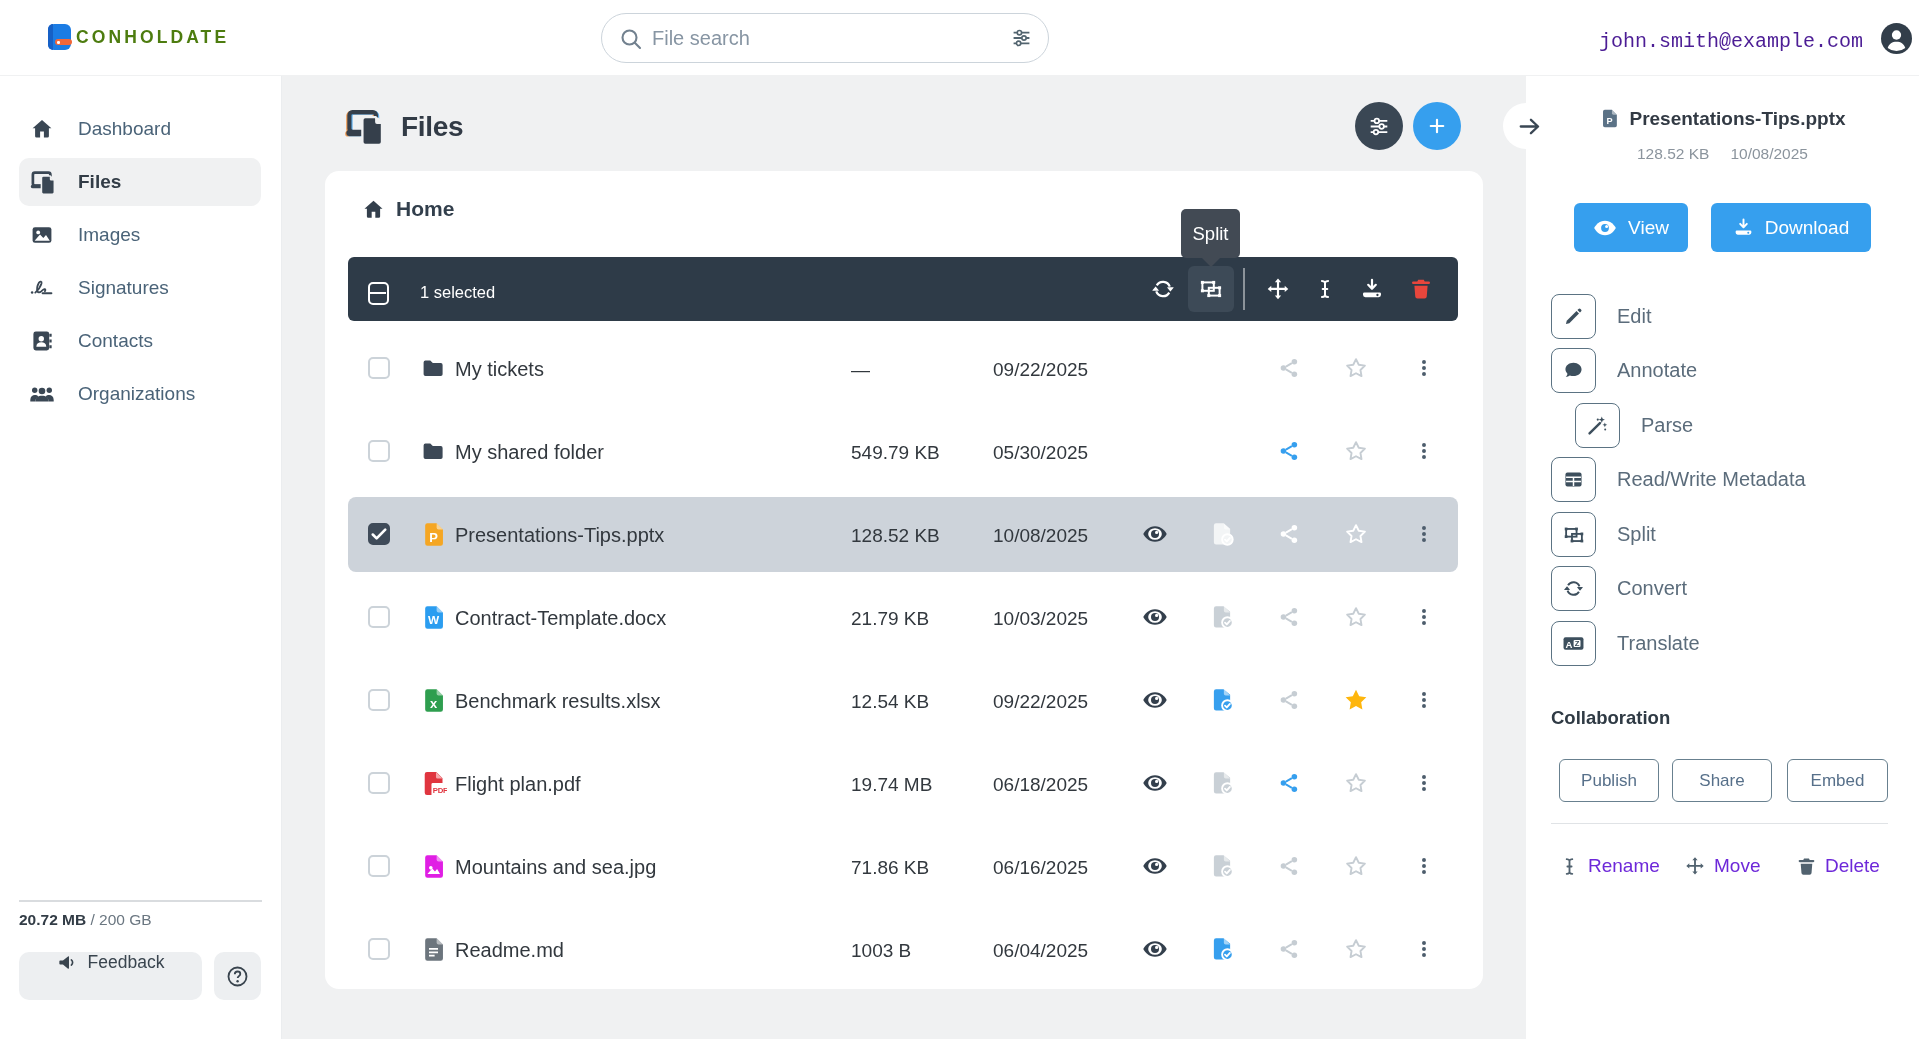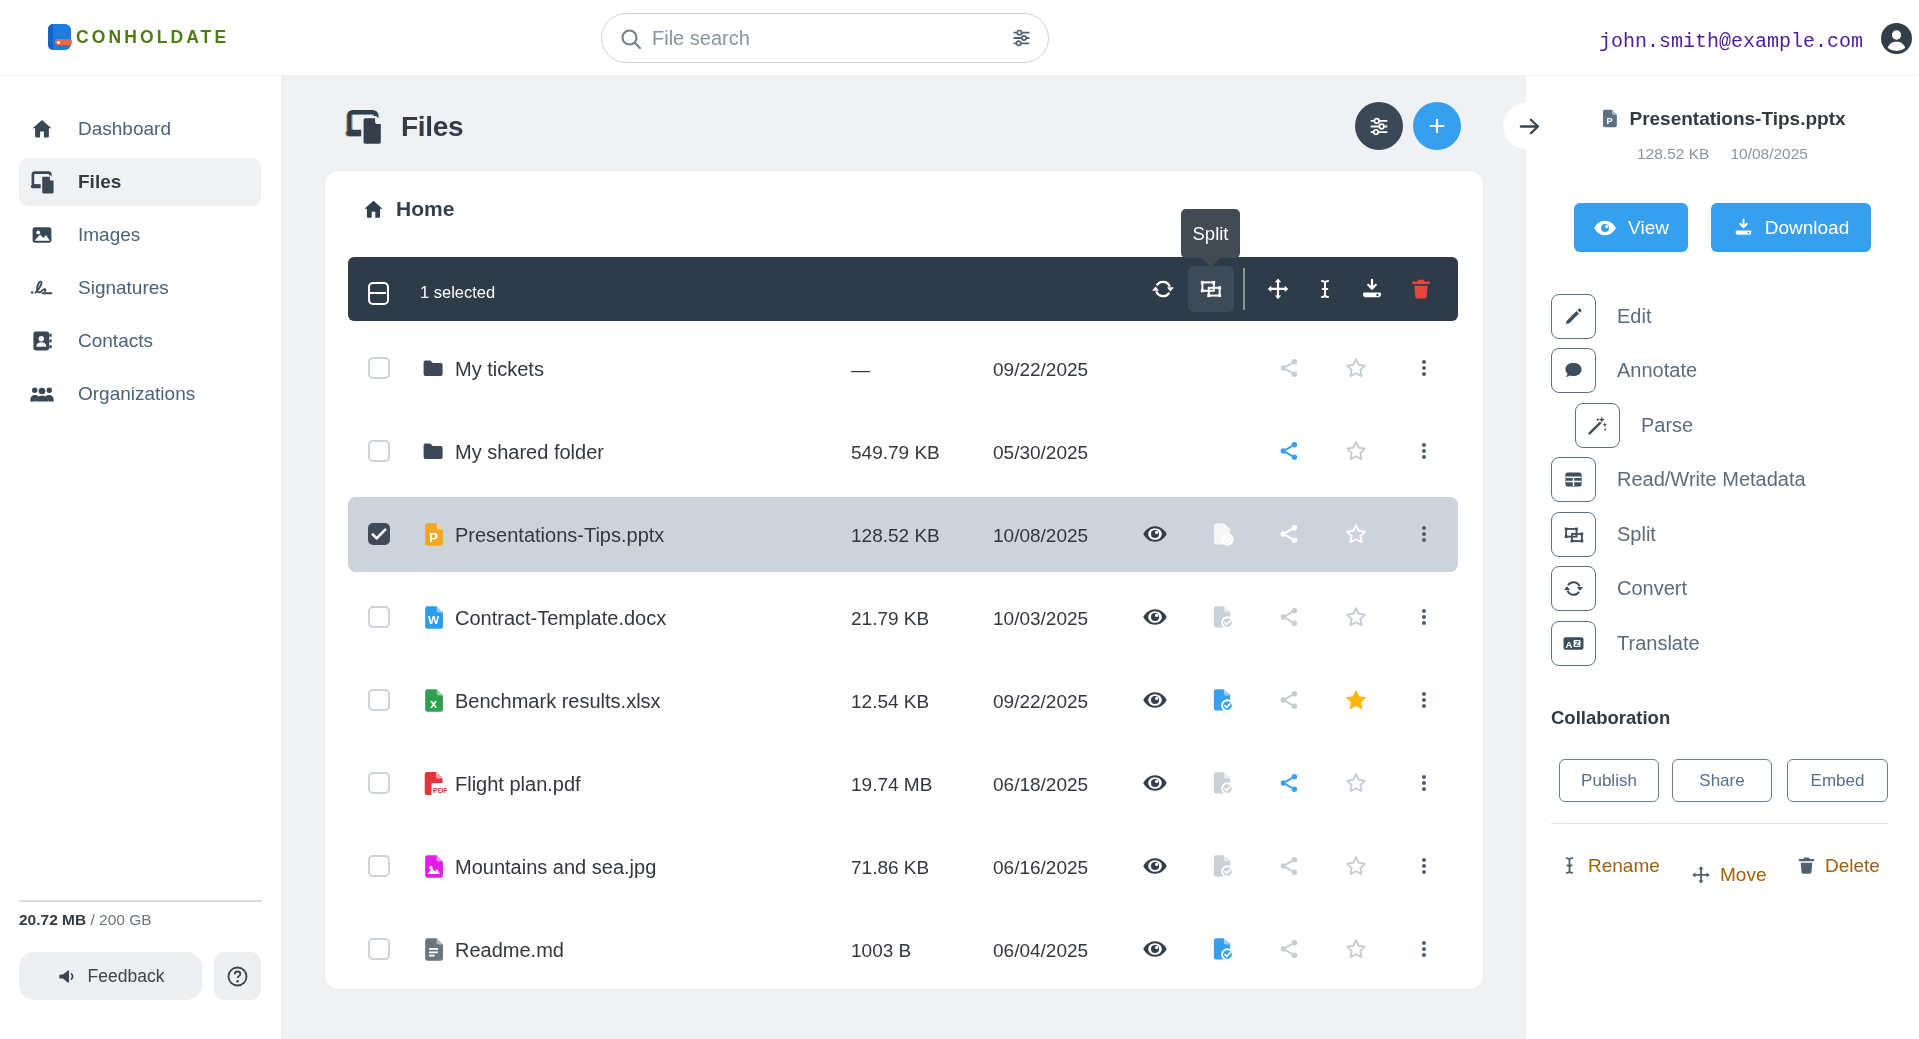--- a/index.html
+++ b/index.html
@@ -22,21 +22,21 @@
 
 #sidebar { position:absolute; left:0; top:76px; width:282px; height:963px; background:#fff; border-right:1px solid #ebedef; }
 .nav-item { position:absolute; left:19px; width:242px; height:48px; border-radius:10px; }
 .nav-item .nic { position:absolute; left:11px; top:12px; }
 .nav-item .nlb { position:absolute; left:59px; top:13px; font-size:19px; color:#4a6378; }
 .nav-item.active { background:#f0f1f2; }
 .nav-item.active .nlb { color:#323c46; font-weight:bold; }
 #sb-divider { position:absolute; left:19px; top:824px; width:243px; height:2px; background:#d9dcdf; }
 #storage { position:absolute; left:19px; top:835px; font-size:15.5px; color:#6a7680; }
 #storage b { color:#323c46; }
-#feedback { position:absolute; left:19px; top:876px; width:183px; height:48px; border-radius:15px; background:#edeff1; display:flex; align-items:center; justify-content:center; gap:10px; font-size:17.5px; color:#39444e; }
+#feedback { position:absolute; left:19px; top:876px; width:183px; height:48px; border-radius:10px; background:#edeff1; display:flex; align-items:flex-start; justify-content:center; gap:10px; font-size:17.5px; color:#39444e; }
 #help { position:absolute; left:214px; top:876px; width:47px; height:48px; border-radius:10px; background:#edeff1; display:flex; align-items:center; justify-content:center; }
 
 
 #main { position:absolute; left:282px; top:76px; width:1244px; height:963px; background:#f0f1f2; }
 #title { position:absolute; left:63px; top:32px; display:flex; align-items:center; gap:18px; }
 #title h1 { font-size:28px; font-weight:bold; color:#323b46; letter-spacing:-0.3px; }
 #btn-filter { position:absolute; left:1073px; top:26px; width:48px; height:48px; border-radius:50%; background:#3a4754; display:flex; align-items:center; justify-content:center; }
 #btn-plus { position:absolute; left:1131px; top:26px; width:48px; height:48px; border-radius:50%; background:#369fee; display:flex; align-items:center; justify-content:center; }
 #card { position:absolute; left:43px; top:95px; width:1158px; height:818px; background:#fff; border-radius:14px; }
 #home-row { position:absolute; left:37px; top:26px; display:flex; align-items:center; gap:11px; }
@@ -73,21 +73,21 @@
 #rp-btns { position:absolute; left:0; top:127px; width:393px; display:flex; justify-content:center; gap:23px; }
 .bluebtn { height:49px; border-radius:6px; background:#369fee; color:#fff; font-size:19px; display:flex; align-items:center; justify-content:center; gap:11px; }
 #btn-view { width:114px; }
 #btn-download { width:160px; }
 .action { position:absolute; left:25px; display:flex; align-items:center; }
 .action .bx { width:45px; height:45px; border:1px solid #5b7383; border-radius:8px; display:flex; align-items:center; justify-content:center; }
 .action .lb { margin-left:21px; font-size:20px; color:#5b6c7b; }
 #rp-collab { position:absolute; left:25px; top:631px; font-size:18.5px; font-weight:bold; color:#2f3a44; }
 .cbtn { position:absolute; top:683px; height:43px; border:1px solid #68808f; border-radius:6px; background:#fff; color:#57708a; font-size:17px; display:flex; align-items:center; justify-content:center; }
 #rp-divider { position:absolute; left:25px; top:747px; width:337px; height:1px; background:#e0e3e6; }
-.rp-bot { position:absolute; top:779px; display:flex; align-items:flex-start; gap:8px; font-size:19px; color:#a16207; }
+.rp-bot { position:absolute; top:779px; display:flex; align-items:center; gap:8px; font-size:19px; color:#6d28d9; }
 </style>
 </head>
 <body>
 
 <svg width="0" height="0" style="position:absolute">
 <defs>
 <symbol id="s-home" viewBox="0 0 24 24">
   <path d="M12 2.9 L2.6 11.2 h2.5 v8 a1.4 1.4 0 0 0 1.4 1.4 h3.6 v-6.2 h3.8 v6.2 h3.6 a1.4 1.4 0 0 0 1.4-1.4 v-8 h2.5 Z" fill="currentColor"></path>
 </symbol>
 <symbol id="s-fileslogo" viewBox="0 0 26 26">
@@ -670,19 +670,19 @@
       <span class="lb">Translate</span>
     </div>
   <div id="rp-collab">Collaboration</div>
   <div class="cbtn" style="left:33px; width:100px;">Publish</div>
   <div class="cbtn" style="left:146px; width:100px;">Share</div>
   <div class="cbtn" style="left:261px; width:101px;">Embed</div>
   <div id="rp-divider"></div>
   <div class="rp-bot" style="left:33px;"><svg width="21" height="21" color="#51626f">
         <use href="#s-ibeam"></use>
       </svg>Rename</div>
-  <div class="rp-bot" style="left:164px;margin-top:9px;"><svg width="22" height="22" color="#51626f">
+  <div class="rp-bot" style="left:158px;"><svg width="22" height="22" color="#51626f">
         <use href="#s-move"></use>
       </svg>Move</div>
   <div class="rp-bot" style="left:270px;"><svg width="21" height="21" color="#51626f">
         <use href="#s-trash"></use>
       </svg>Delete</div>
 </div>
 
 </body></html>

